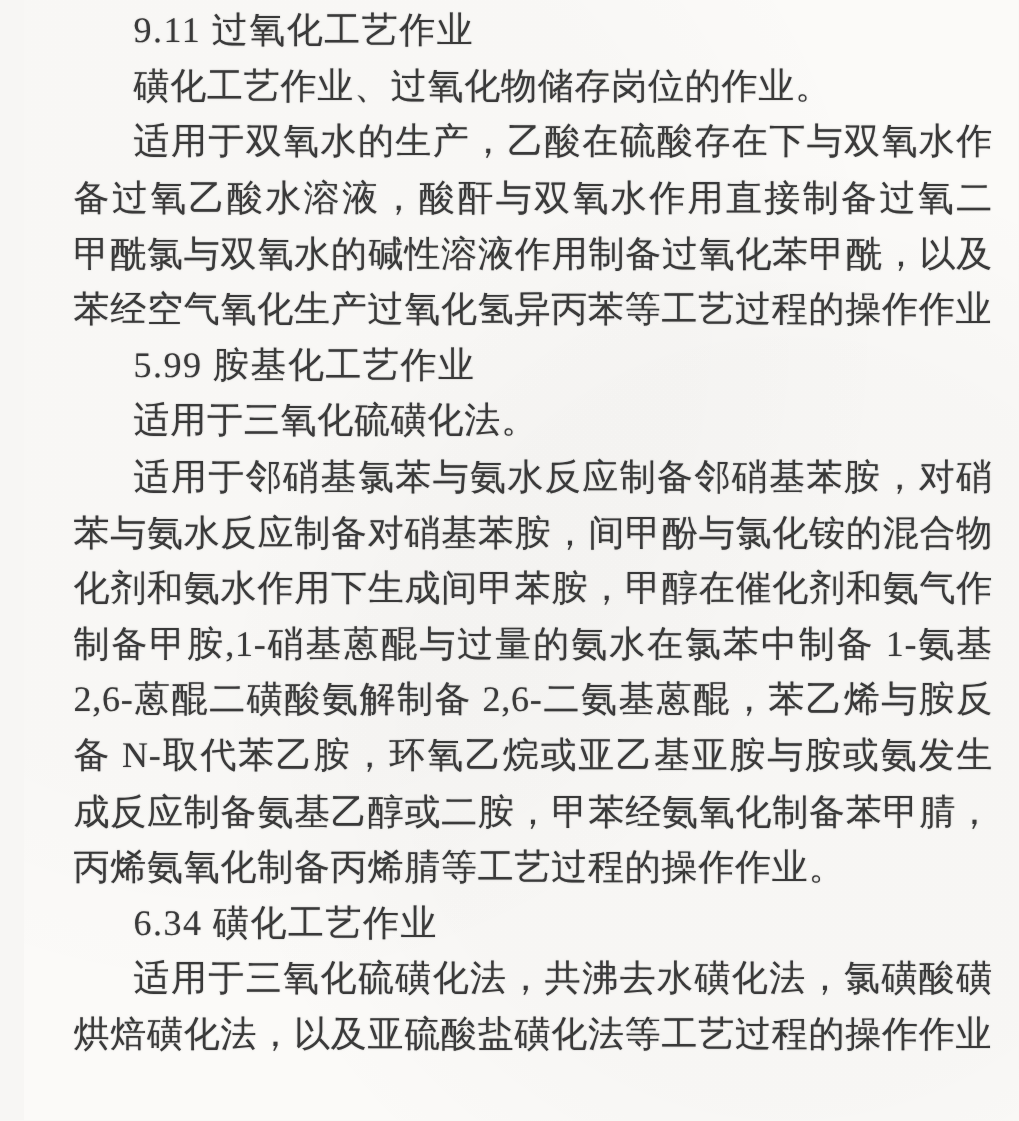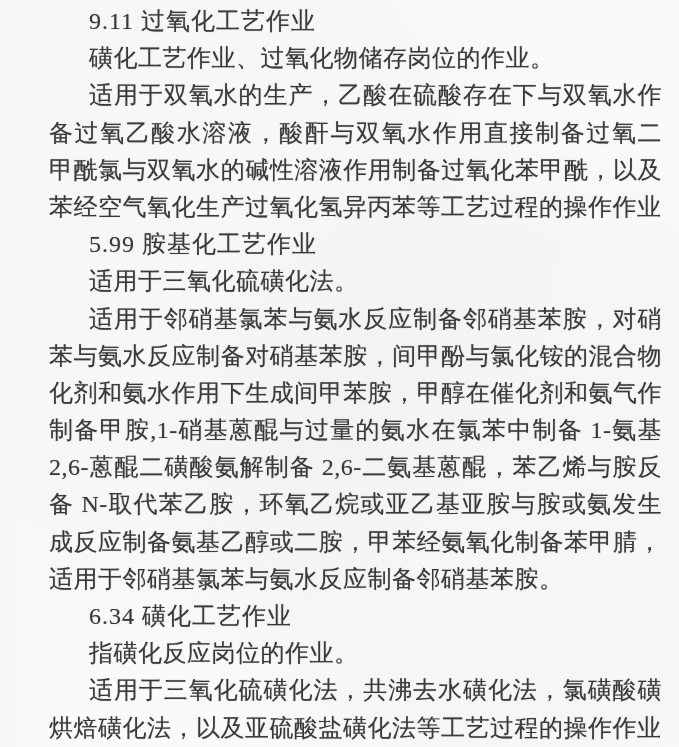--- a/index.html
+++ b/index.html
@@ -58,23 +58,22 @@
   <div>
     <div class="line indent heading">5.99 胺基化工艺作业</div>
     <div class="line indent">适用于三氧化硫磺化法。</div>
     <div class="line indent fill">适用于邻硝基氯苯与氨水反应制备邻硝基苯胺，对硝基氯</div>
     <div class="line fill">苯与氨水反应制备对硝基苯胺，间甲酚与氯化铵的混合物在催</div>
     <div class="line fill">化剂和氨水作用下生成间甲苯胺，甲醇在催化剂和氨气作用下</div>
     <div class="line fill">制备甲胺,1-硝基蒽醌与过量的氨水在氯苯中制备 1-氨基蒽醌，</div>
     <div class="line fill">2,6-蒽醌二磺酸氨解制备 2,6-二氨基蒽醌，苯乙烯与胺反应制</div>
     <div class="line fill">备 N-取代苯乙胺，环氧乙烷或亚乙基亚胺与胺或氨发生开环加</div>
     <div class="line fill">成反应制备氨基乙醇或二胺，甲苯经氨氧化制备苯甲腈，以及</div>
-    <div class="line">适用于邻硝基氯苯与氨水反应制备邻硝基苯胺。</div>
+    <div class="line">丙烯氨氧化制备丙烯腈等工艺过程的操作作业。</div>
   </div>
 
   <div>
     <div class="line indent heading">6.34 磺化工艺作业</div>
-    <div class="line indent">指磺化反应岗位的作业。</div>
     <div class="line indent fill">适用于三氧化硫磺化法，共沸去水磺化法，氯磺酸磺化法，</div>
     <div class="line">烘焙磺化法，以及亚硫酸盐磺化法等工艺过程的操作作业。</div>
   </div>
 
 </div>
 
 </body></html>

